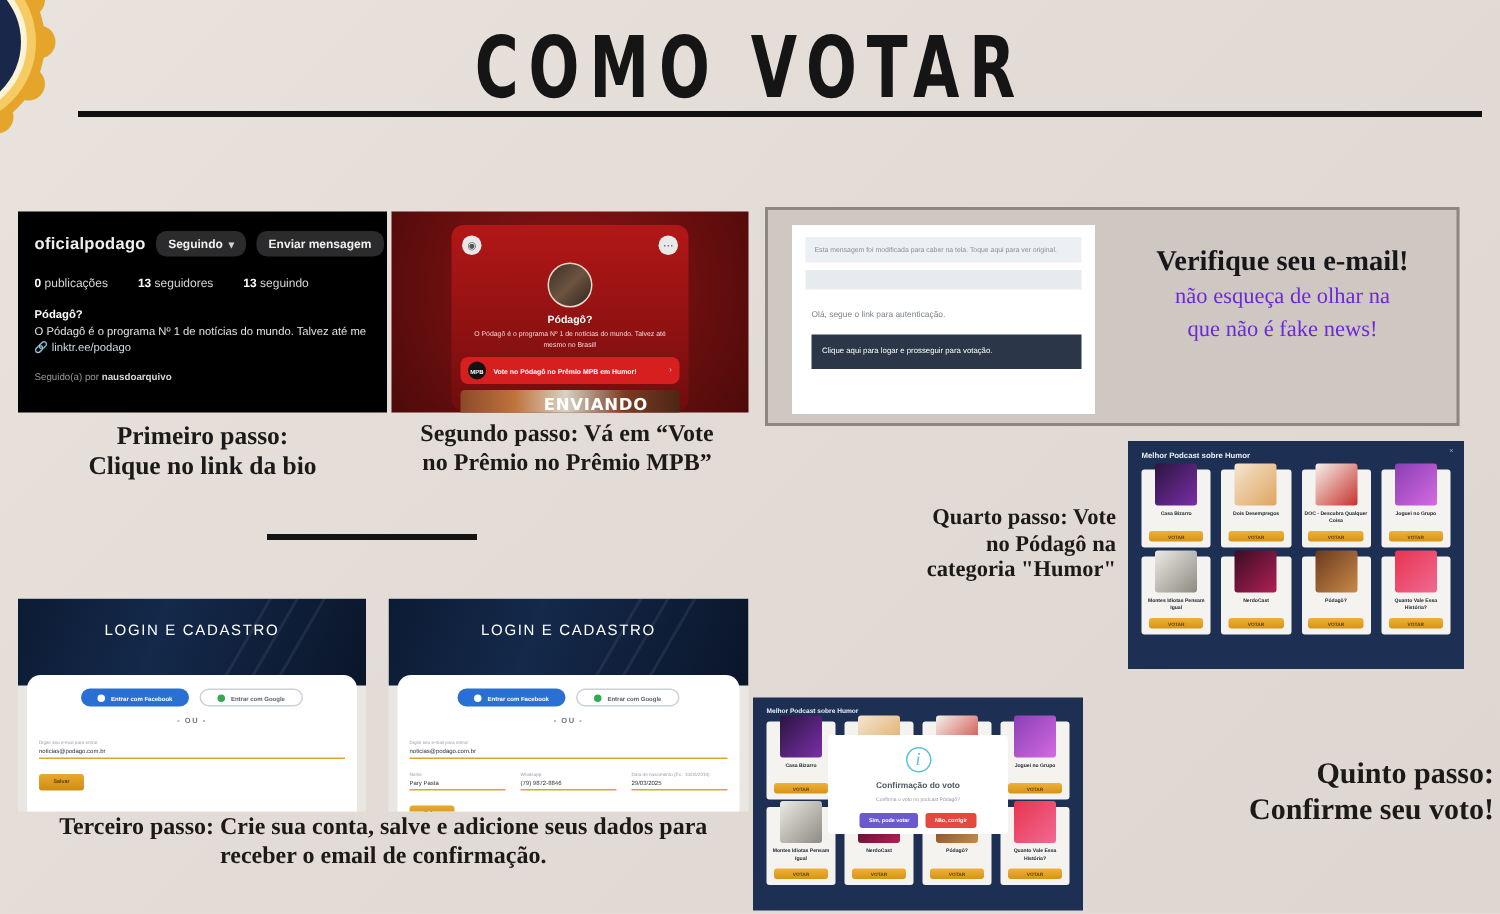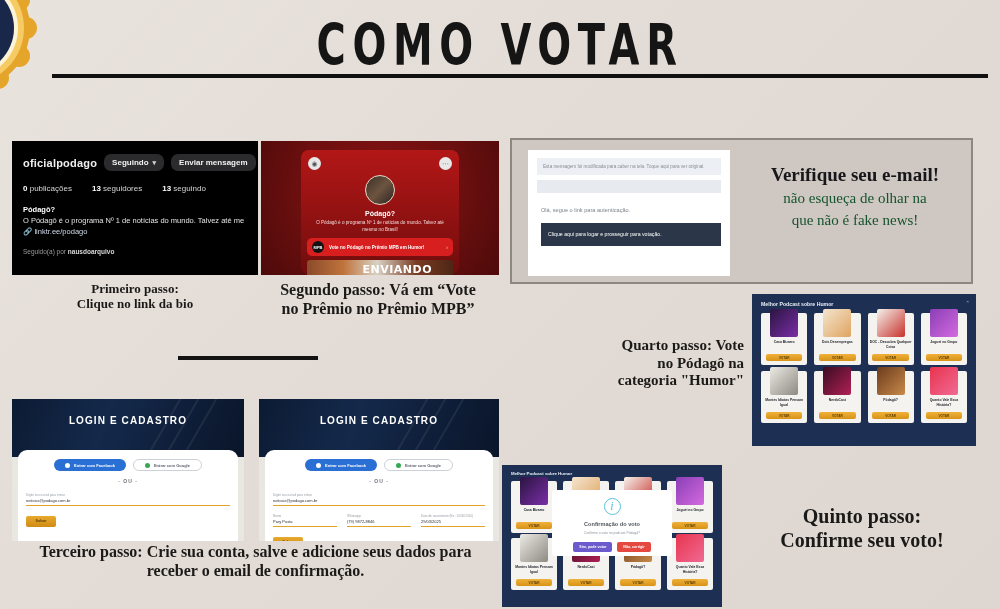--- a/index.html
+++ b/index.html
@@ -126,21 +126,21 @@
   .mail-card { position:absolute; left:16px; top:10px; width:202px; height:126px; background:#fff; }
   .mail-note { margin:8px 9px 0 9px; background:#eceff3; padding:5px 6px;
                font-family:"Liberation Sans",sans-serif; font-size:4.6px; line-height:1.6; color:#8a8f96; }
   .mail-bar { margin:5px 9px 0 9px; height:13px; background:#e7ebf0; }
   .mail-hello { margin:14px 9px 0 13px; font-family:"Liberation Sans",sans-serif;
                 font-size:5.6px; color:#7d848c; }
   .mail-cta { margin:10px 9px 0 13px; background:#2b3748; color:#fff; padding:7px 7px;
               font-family:"Liberation Sans",sans-serif; font-size:5.2px; line-height:1.7; }
   .mail-text { position:absolute; left:232px; top:24px; width:222px; text-align:center; }
   .mail-h { font-family:"Liberation Serif",serif; font-weight:700; font-size:19px; color:#17161a; }
-  .mail-p { font-family:"Liberation Serif",serif; font-size:15px; color:#14532d; line-height:1.25; margin-top:3px; }
+  .mail-p { font-family:"Liberation Serif",serif; font-size:15px; color:#6d28d9; line-height:1.25; margin-top:3px; }
 
   
   #vote { left: 752px; top: 294px; width: 224px; height: 152px; background:#1d3053; }
   .vg-title { font-family:"Liberation Sans",sans-serif; font-size:5.2px; font-weight:700;
               color:#e9eef6; padding:7px 0 0 9px; }
   .vg-x { position:absolute; right:7px; top:5px; font-size:5px; color:#c6d2e4; }
   .vg-grid { display:grid; grid-template-columns:repeat(4,1fr); gap:7px; padding:6px 9px 0 9px; }
   .vg-card { background:#f4f3ef; border-radius:2px; padding:3px 2px 4px; display:flex;
              flex-direction:column; align-items:center; }
   .vg-img { width:28px; height:28px; border-radius:2px; margin-top:-7px; }
@@ -153,21 +153,21 @@
 
   
   .login { background:#e9e7e2; }
   #login1 { left: 12px; top: 399px; width: 232px; height: 142px; }
   #login2 { left: 259px; top: 399px; width: 240px; height: 142px; }
   .lg-hero { position:relative; height:58px;
              background:linear-gradient(110deg,#0c1b33 0%, #14294b 40%, #0a1529 100%); overflow:hidden; }
   .lg-hero .streak { position:absolute; width:2px; height:140px; background:rgba(255,255,255,.07);
                      transform:rotate(30deg); }
   .lg-hero h2 { position:relative; text-align:center; padding-top:16px;
-                font-family:"Liberation Sans",sans-serif; font-weight:700; font-size:10px;
+                font-family:"Liberation Sans",sans-serif; font-weight:400; font-size:10px;
                 letter-spacing:1.1px; color:#fff; }
   .lg-body { position:relative; margin:-7px 6px 0 6px; background:#fff;
              border-radius:9px 9px 0 0; padding:9px 8px 0 8px; height:92px; }
   .lg-socials { display:flex; gap:7px; justify-content:center; }
   .sbtn { height:12px; border-radius:8px; display:flex; align-items:center;
           justify-content:center; gap:4px; font-family:"Liberation Sans",sans-serif;
           font-size:4px; font-weight:700; padding:0 11px; }
   .sbtn.fb { background:#2a6fd4; color:#fff; }
   .sbtn.gg { background:#fff; color:#5c6470; border:.6px solid #ccd1d8; }
   .dot-ic { width:5px; height:5px; border-radius:50%; }
@@ -279,21 +279,21 @@
           <span>🔗</span>
           <span class="ig-link">linktr.ee/podago</span>
         </div>
       </div>
       <div class="ig-follow">
         <span>Seguido(a) por </span><b>nausdoarquivo</b>
       </div>
     </div>
   </div>
 
-  <div class="cap" style="left:12px; top:281px; width:246px; font-size:13px;">
+  <div class="cap" style="left:12px; top:281px; width:246px; font-size:17px;">
     <div>Primeiro passo:</div>
     <div>Clique no link da bio</div>
   </div>
 
   <div class="panel" id="story">
     <div class="st-card">
       <div class="st-dot l">◉</div>
       <div class="st-dot r">⋯</div>
       <div class="st-av"></div>
       <div class="st-name">Pódagô?</div>
@@ -513,18 +513,18 @@
       <div class="cf-ic">i</div>
       <div class="cf-h">Confirmação do voto</div>
       <div class="cf-p">Confirma o voto no podcast Pódagô?</div>
       <div class="cf-btns">
         <div class="cf-btn yes">Sim, pode votar</div>
         <div class="cf-btn no">Não, corrigir</div>
       </div>
     </div>
   </div>
 
-  <div class="cap" style="left:728px; top:505px; width:268px; font-size:20px; text-align:center;">
+  <div class="cap" style="left:728px; top:505px; width:268px; font-size:20px; text-align:right;">
     <div>Quinto passo:</div>
     <div>Confirme seu voto!</div>
   </div>
 
 </div>
 
 </body></html>

